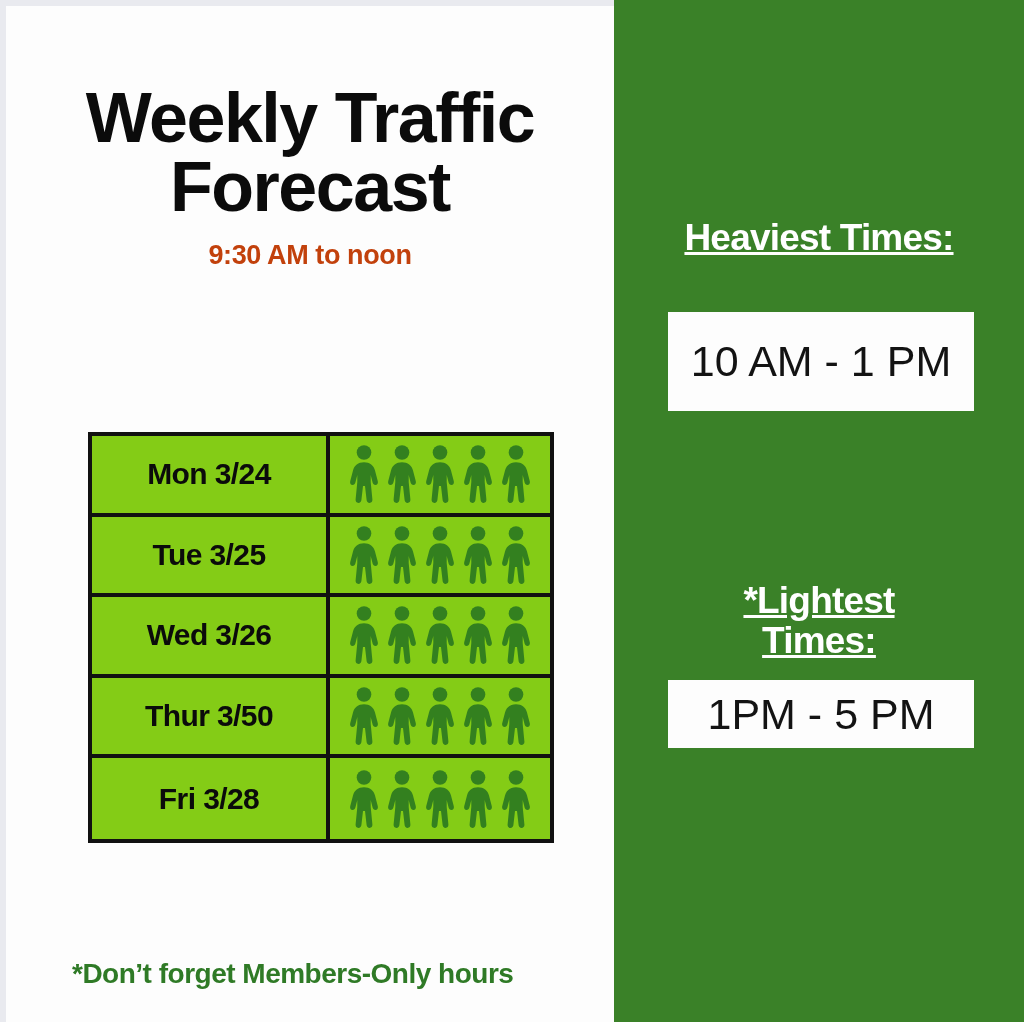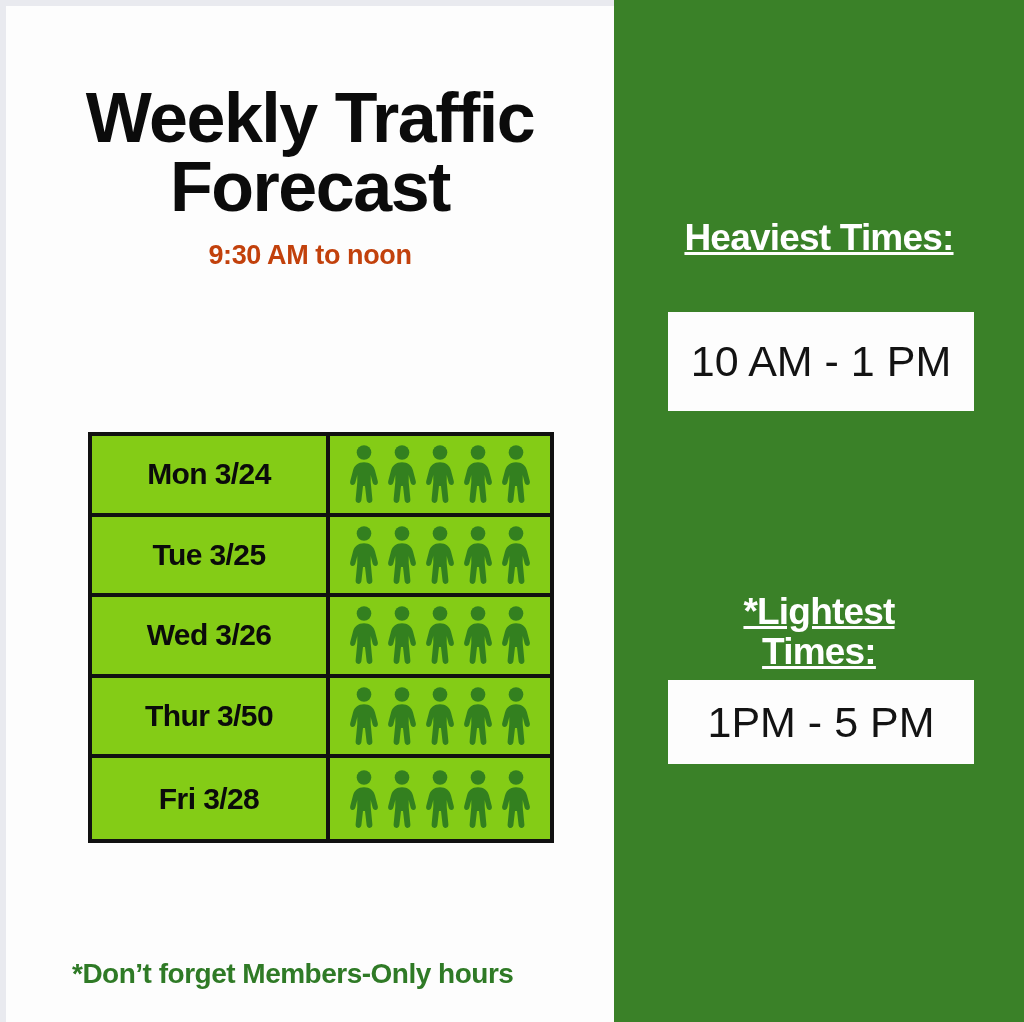--- a/index.html
+++ b/index.html
@@ -131,37 +131,37 @@
     left: 0;
     text-align: center;
     color: #ffffff;
     font-weight: 800;
     font-size: 37px;
     line-height: 1.08;
     letter-spacing: -0.8px;
     text-decoration: underline;
   }
   .gp-heading.heaviest { top: 218px; }
-  .gp-heading.lightest { top: 581px; margin-top: 11px; }
+  .gp-heading.lightest { top: 581px; }
 
   .gp-box {
     position: absolute;
     left: 54px;
     width: 306px;
     background: #fdfdfd;
     display: flex;
     align-items: center;
     justify-content: center;
     color: #131313;
     font-size: 43px;
     font-weight: 400;
     letter-spacing: 0px;
   }
   .gp-box.heaviest-box { top: 312px; height: 99px; }
-  .gp-box.lightest-box { top: 680px; height: 84px; }
+  .gp-box.lightest-box { top: 680px; height: 68px; }
 </style>
 </head>
 <body>
 
 <div id="poster">
 
   <div class="left-panel">
 
     <div class="headline">
       <span>Weekly Traffic</span>

